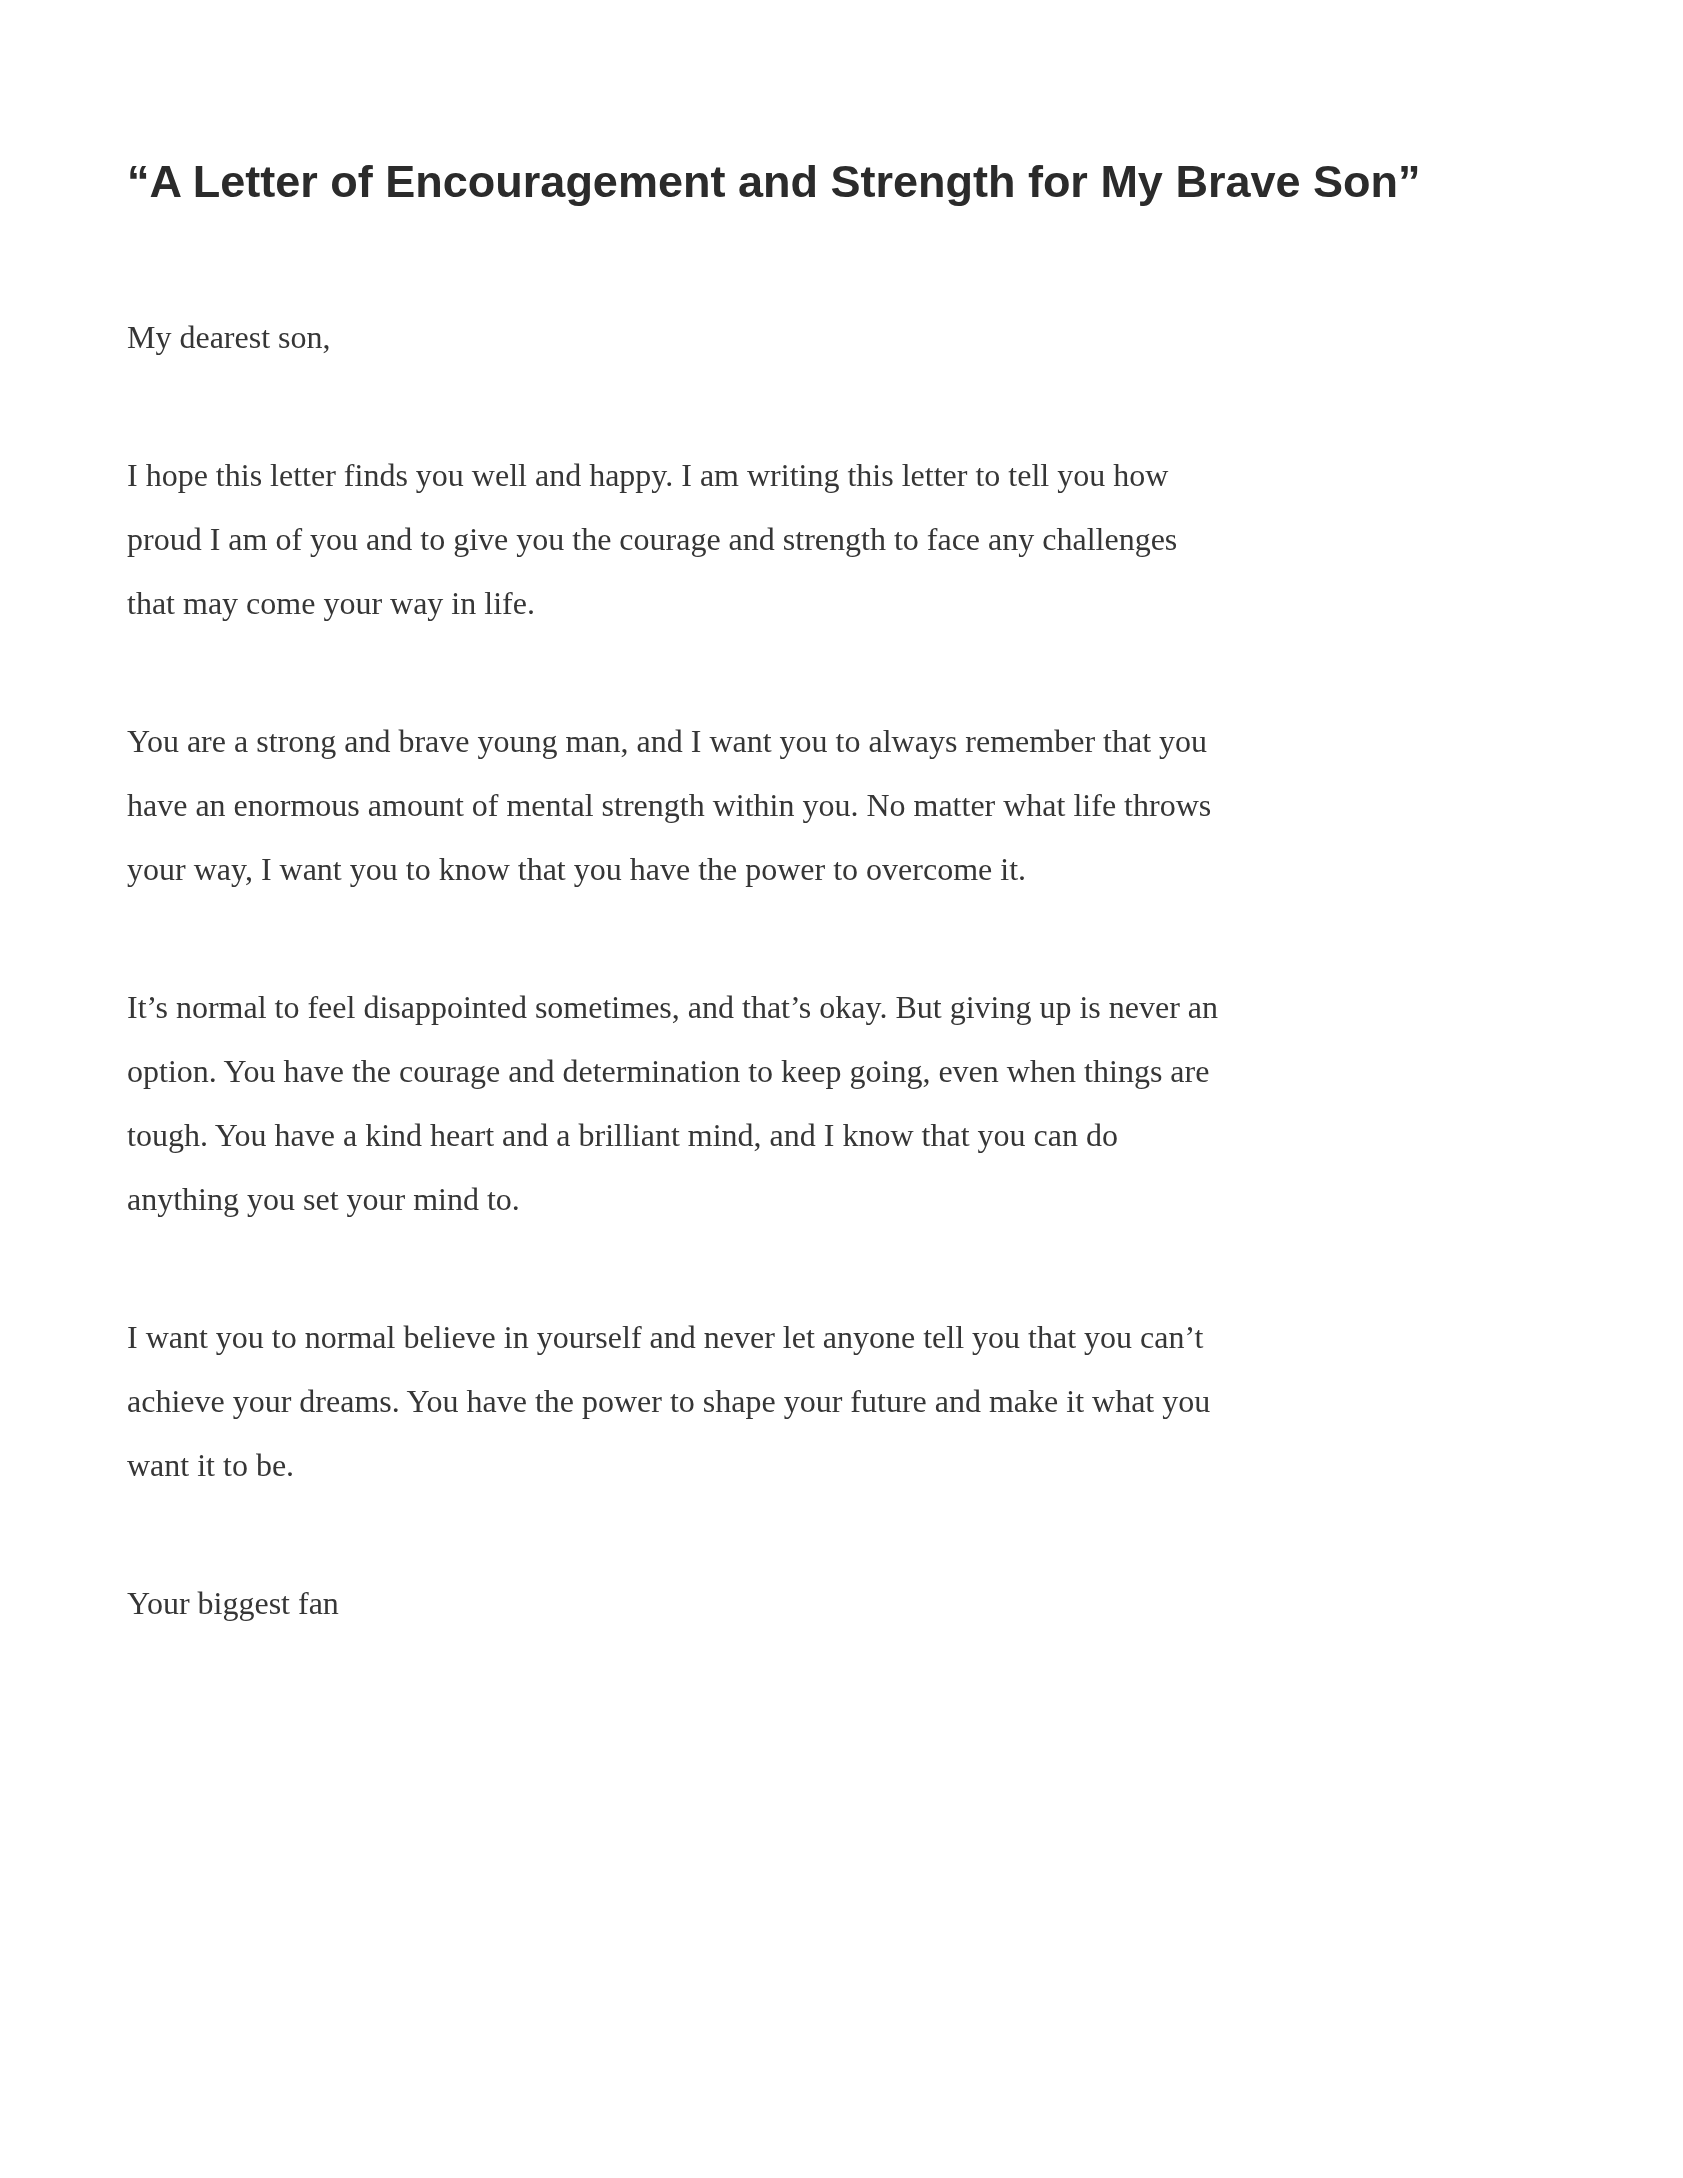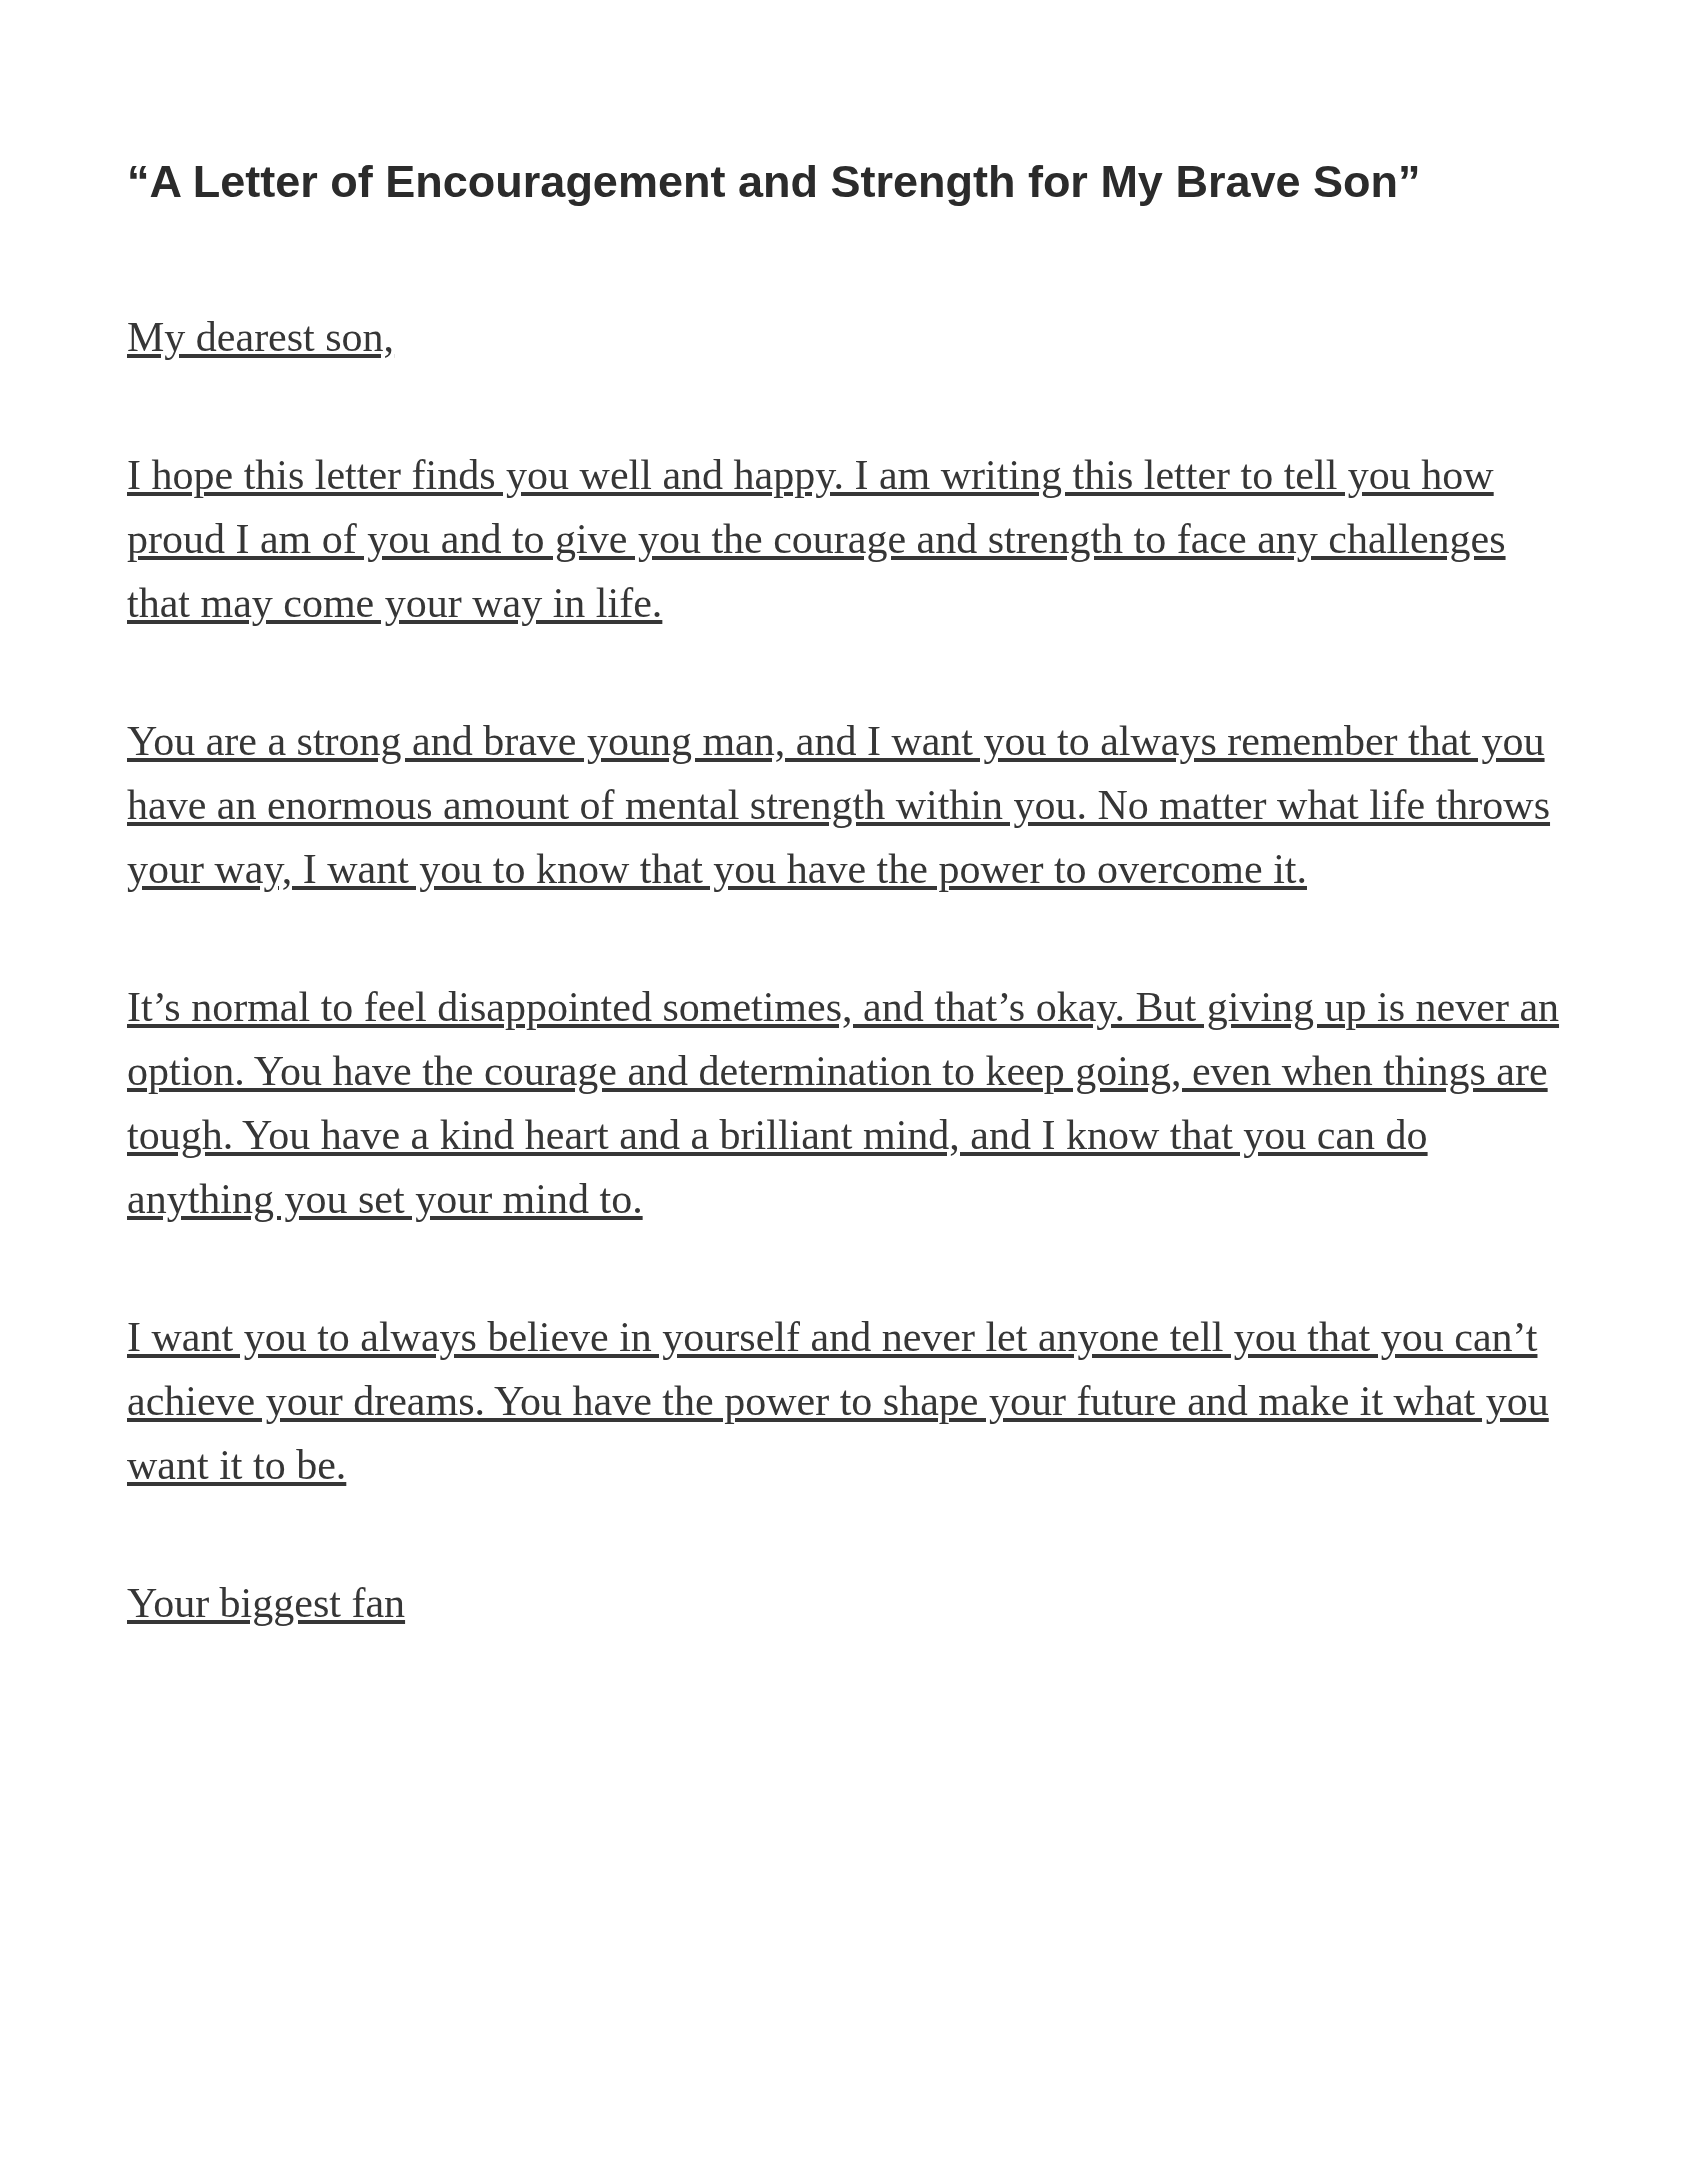--- a/index.html
+++ b/index.html
@@ -19,26 +19,25 @@
     font-weight: 700;
     font-size: 45px;
     line-height: 48px;
     color: var(--title-color, #2b2b2b);
     margin: 0 0 99px 0;
     white-space: pre;
   }
 
   .para {
     font-family: "Liberation Serif", serif;
-    font-size: 42px;
+    font-size: 32px;
     line-height: 64px;
     color: var(--body-color, #363636);
     white-space: pre;
     margin: 0 0 74px 0;
-    text-decoration: underline;
   }
 </style>
 </head>
 <body>
 
 <div class="page">
   <h1 class="title">“A Letter of Encouragement and Strength for My Brave Son”</h1>
 
   <p class="para">My dearest son,</p>
 
@@ -48,21 +47,21 @@
 
   <p class="para">You are a strong and brave young man, and I want you to always remember that you
 have an enormous amount of mental strength within you. No matter what life throws
 your way, I want you to know that you have the power to overcome it.</p>
 
   <p class="para">It’s normal to feel disappointed sometimes, and that’s okay. But giving up is never an
 option. You have the courage and determination to keep going, even when things are
 tough. You have a kind heart and a brilliant mind, and I know that you can do
 anything you set your mind to.</p>
 
-  <p class="para">I want you to always believe in yourself and never let anyone tell you that you can’t
+  <p class="para">I want you to normal believe in yourself and never let anyone tell you that you can’t
 achieve your dreams. You have the power to shape your future and make it what you
 want it to be.</p>
 
 
 
   <p class="para">Your biggest fan</p>
 </div>
 
 
 </body></html>

